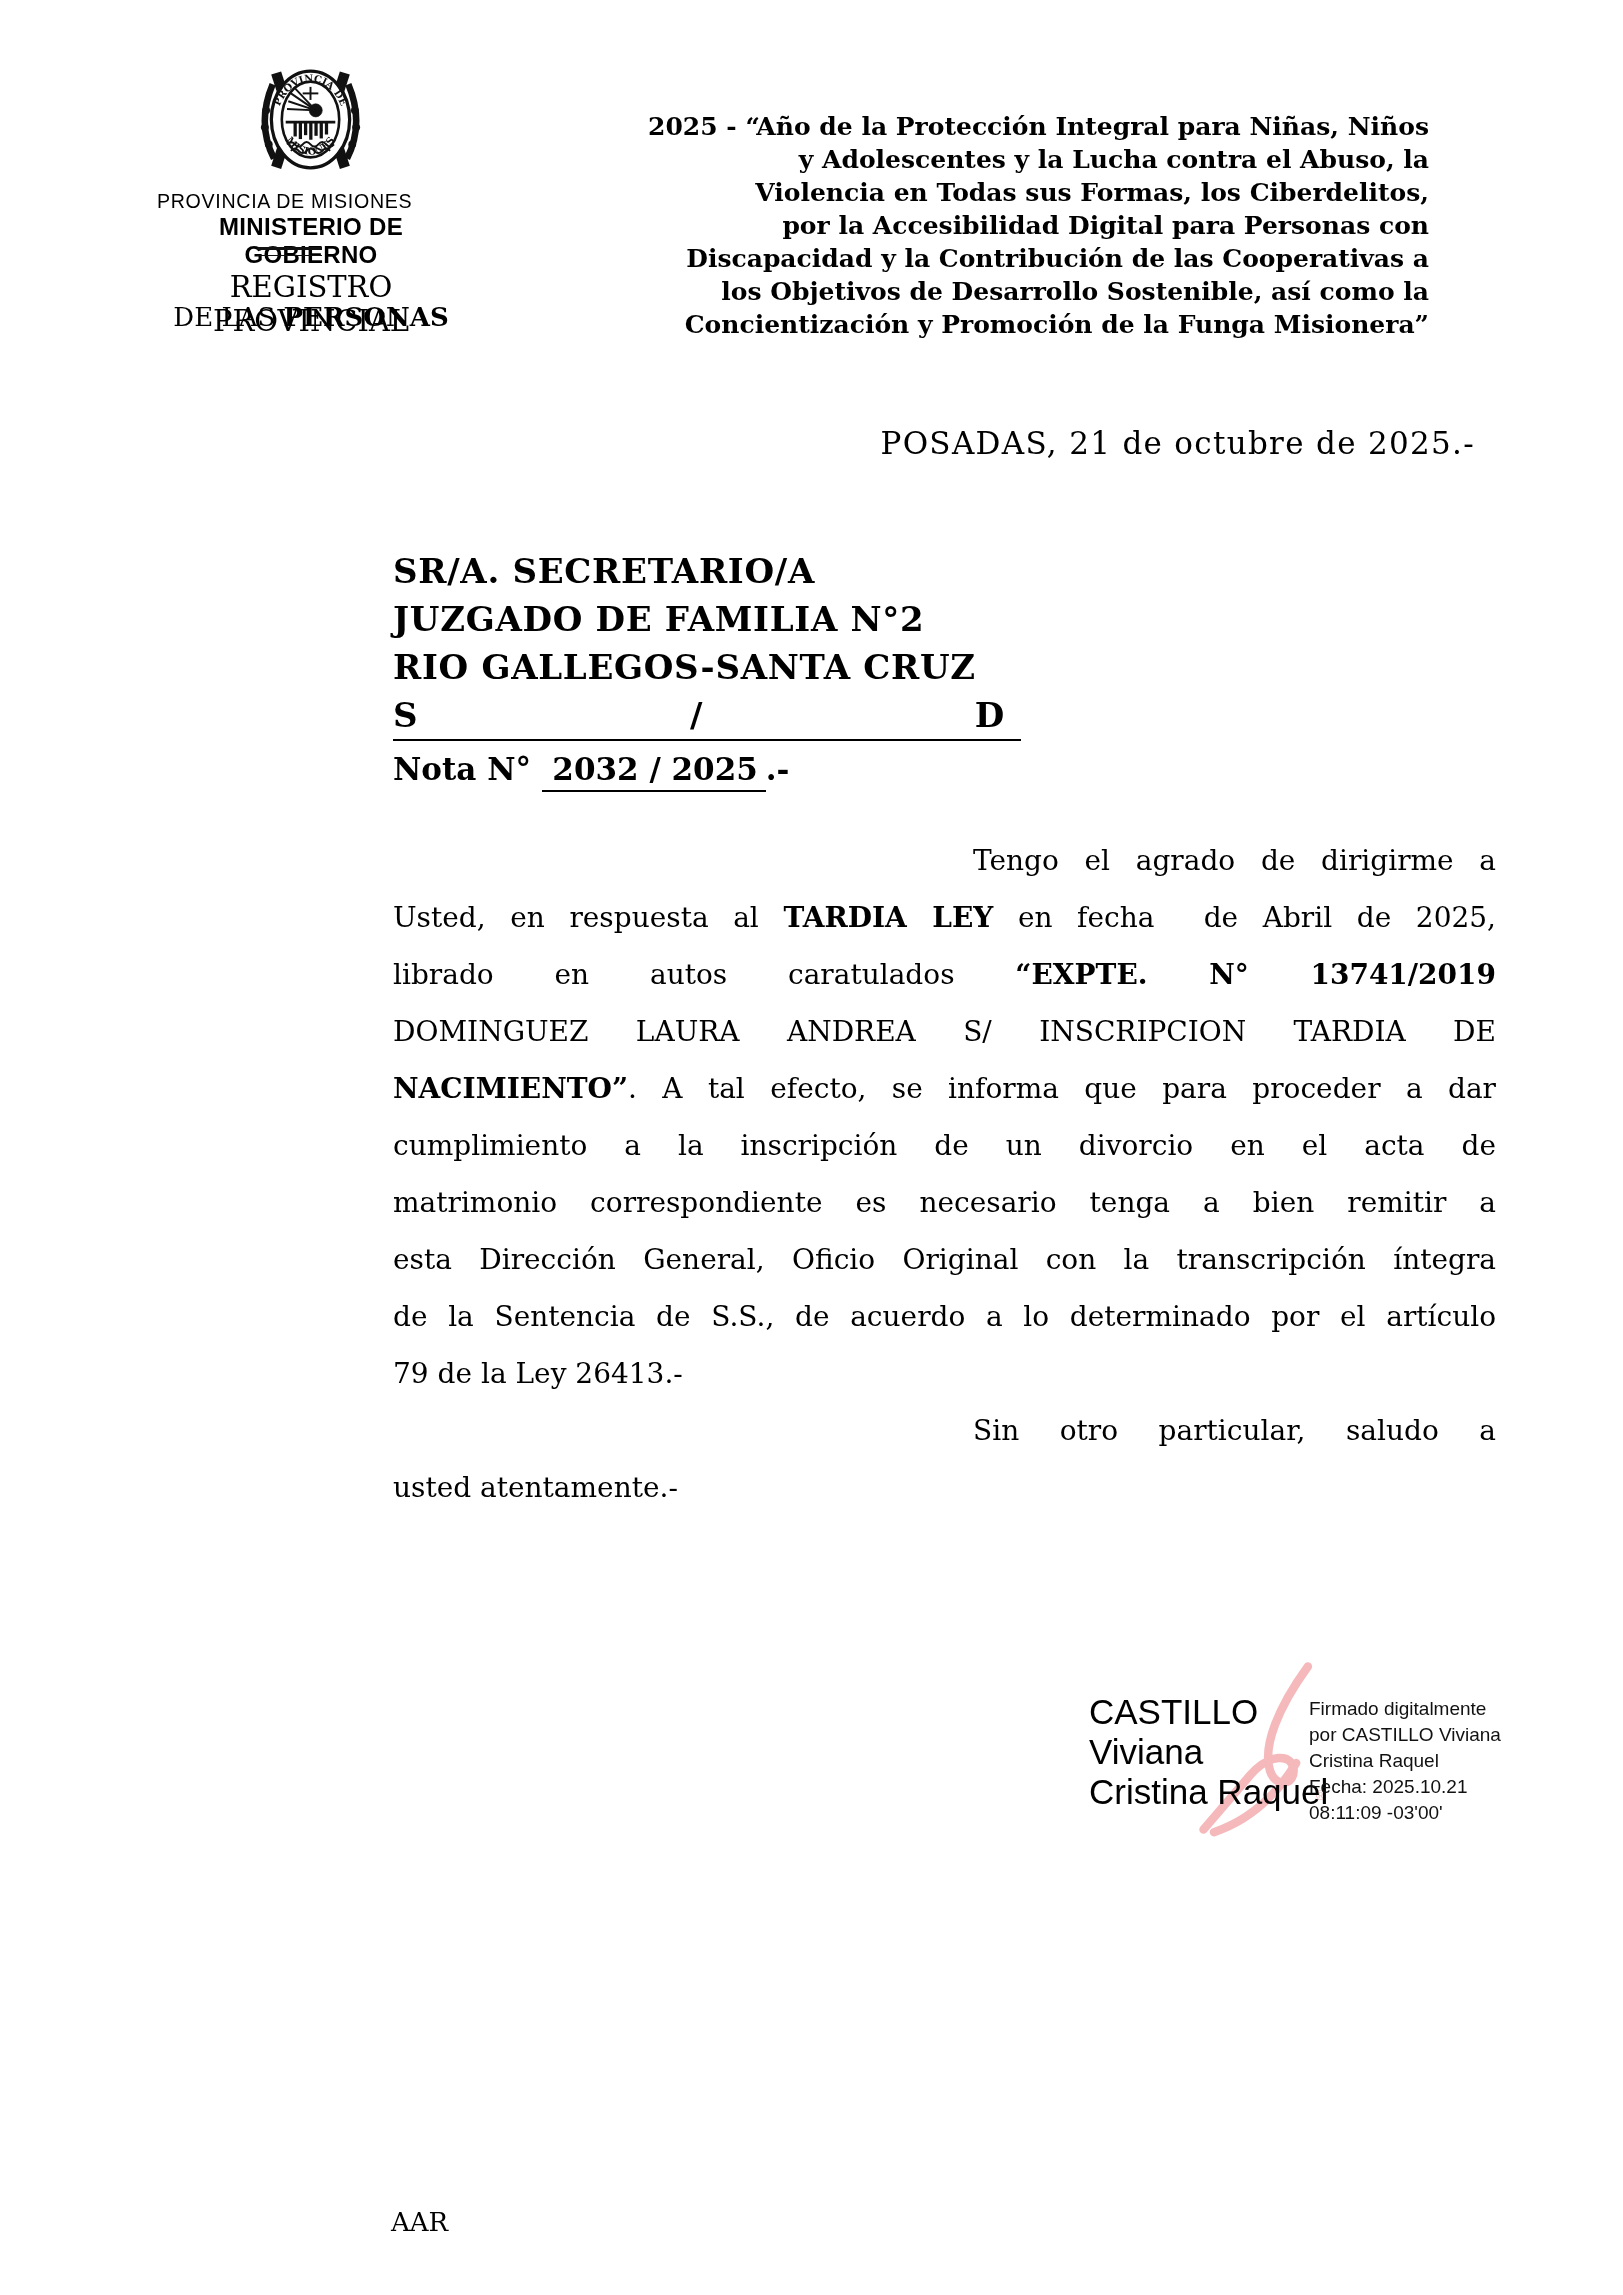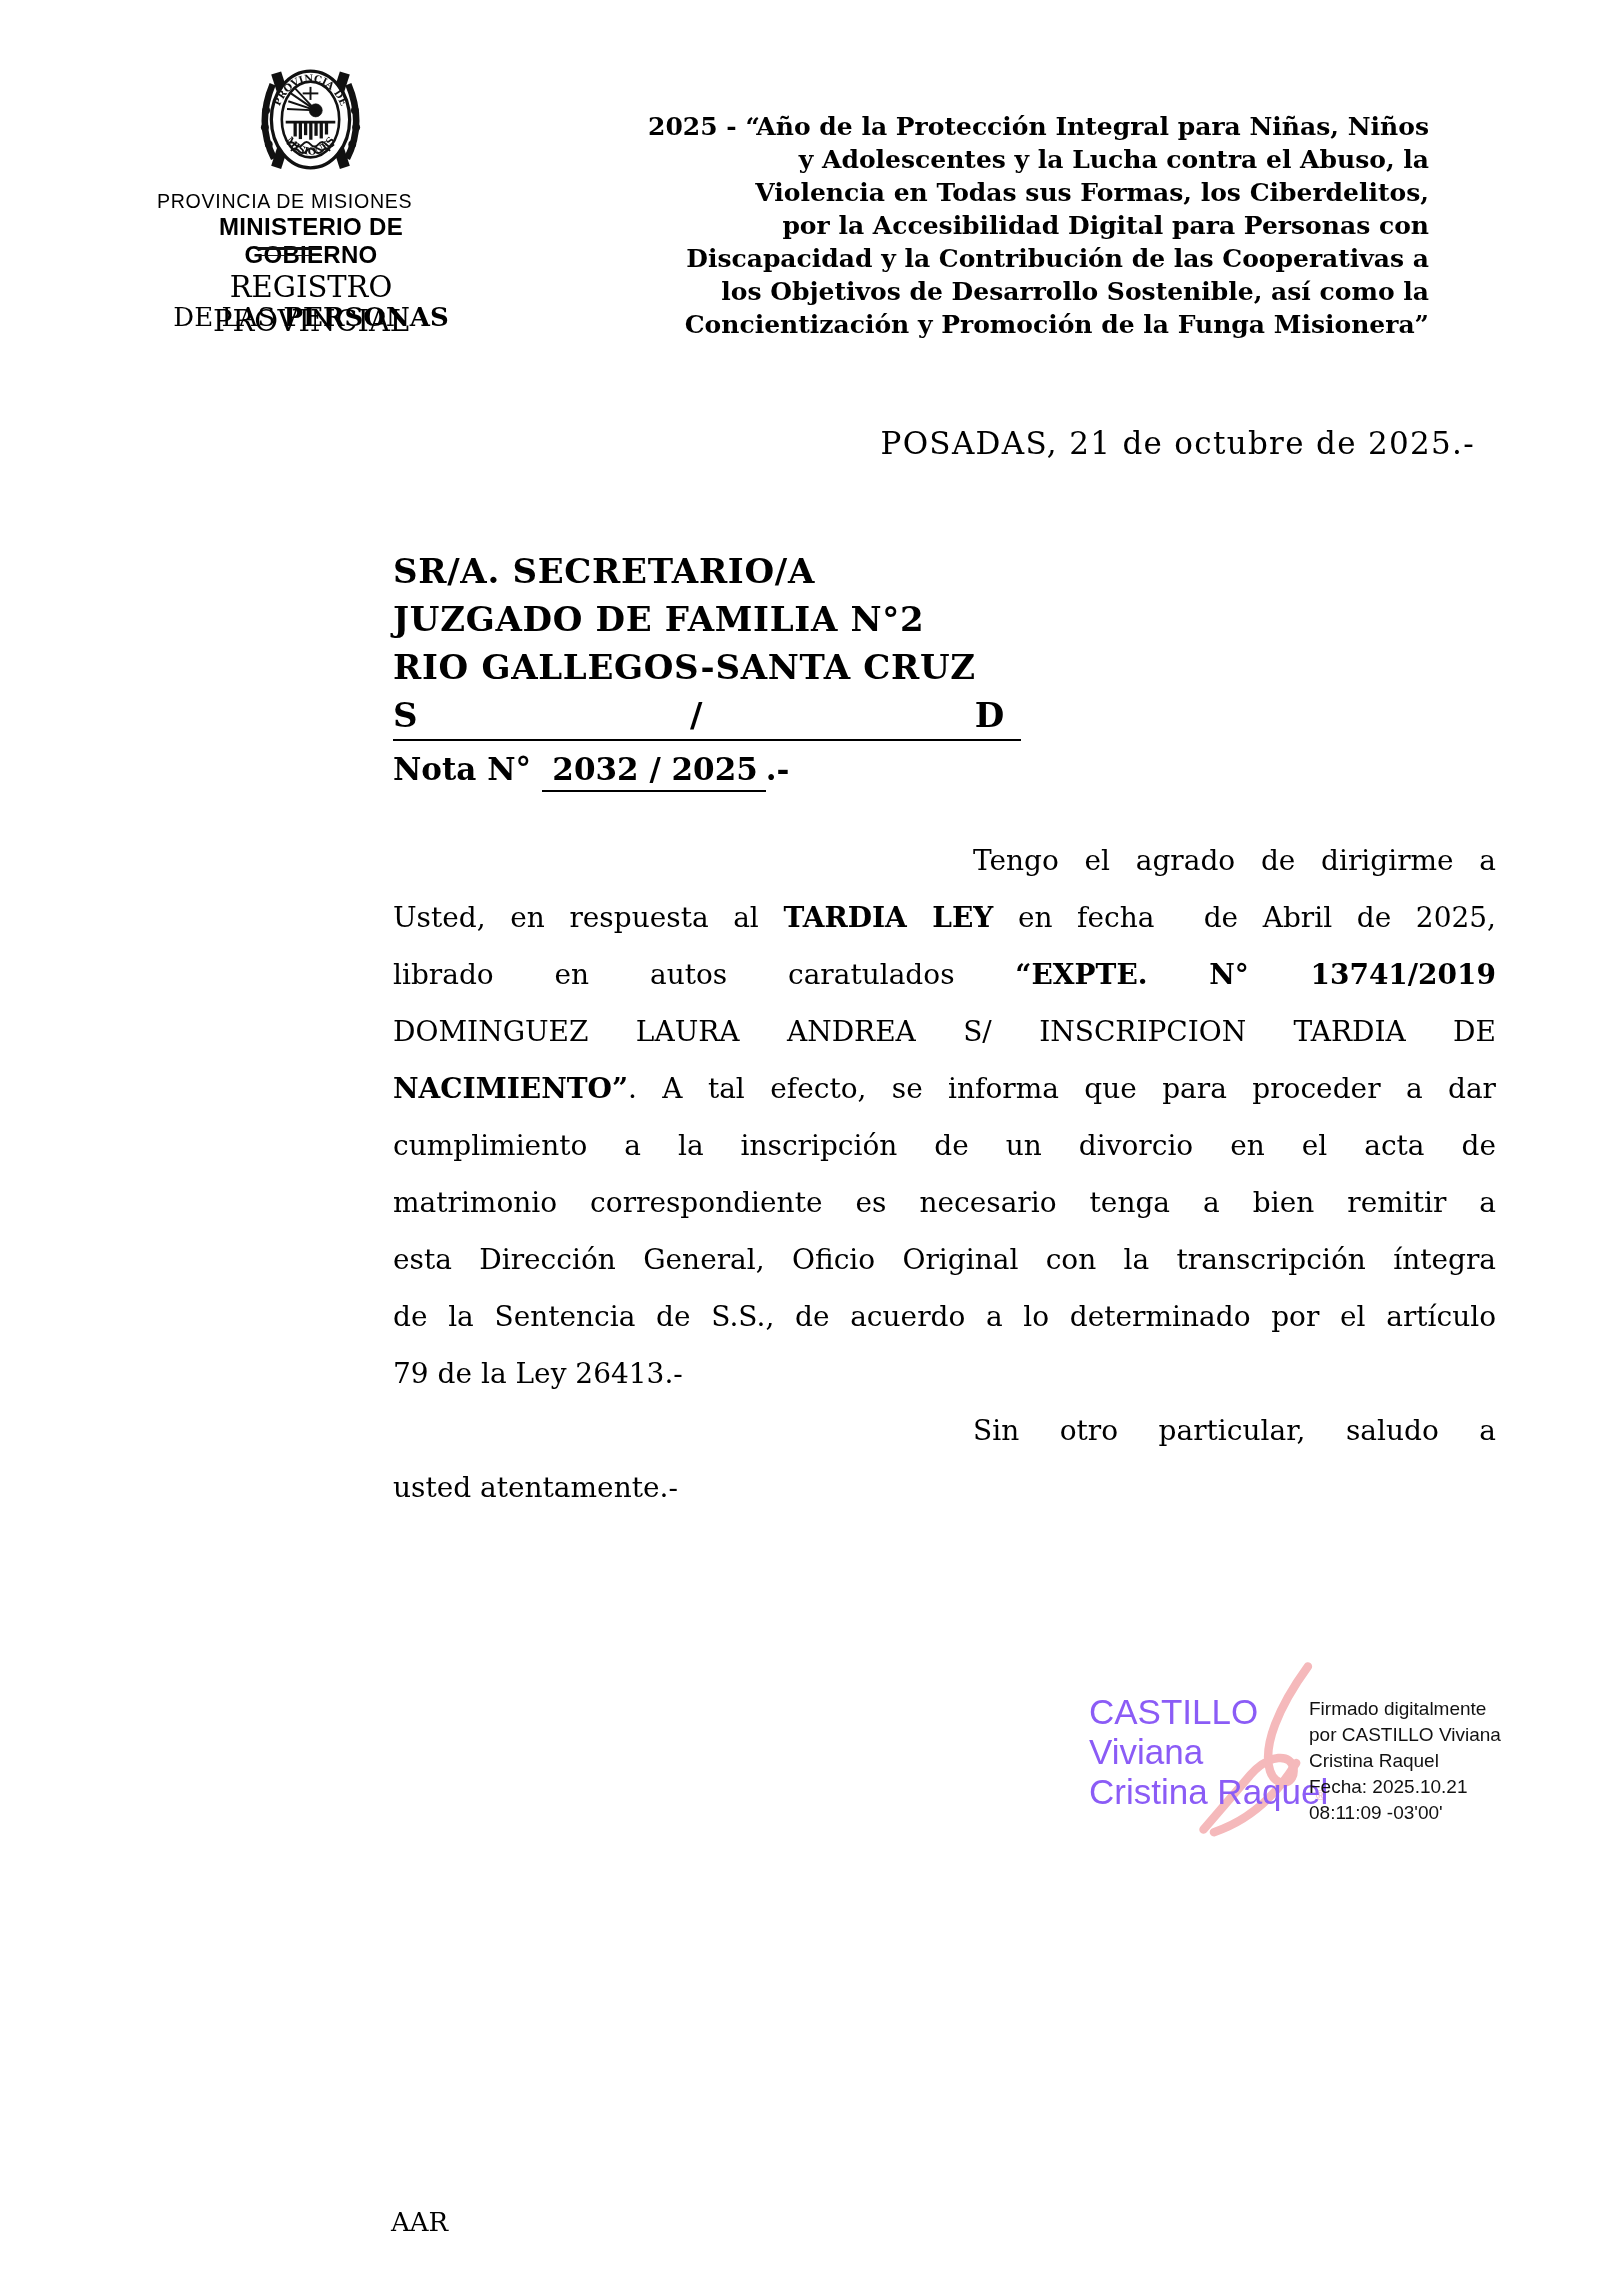--- a/index.html
+++ b/index.html
@@ -34,21 +34,21 @@
   .nota{position:absolute; left:393px; top:751px; font-weight:bold; font-size:31px; white-space:nowrap;}
   .nota .num{border-bottom:2.6px solid #000; padding:0 7.9px 2.6px 10.5px;}
   
   .body-text{position:absolute; left:393px; top:832px; width:1103px; font-size:28px;}
   .bline{line-height:57px; text-align:justify; text-align-last:justify;}
   .bline.first{padding-left:580px;}
   .bline.last{text-align:center; text-align-last:left;}
   .bline .b{font-weight:bold;}
   
   .sig-name{position:absolute; left:1089px; top:1692px;
-    font-family:"Liberation Sans", sans-serif; font-size:35px; line-height:40px; color:#8b5cf6;}
+    font-family:"Liberation Sans", sans-serif; font-size:35px; line-height:40px; color:#000000;}
   .sig-ribbon{position:absolute; left:1197px; top:1661px; width:137px; height:180px;}
   .ribbon-reg{fill:#f5b9bb; font-family:"Liberation Sans", sans-serif;}
   .sig-details{position:absolute; left:1309px; top:1696px; width:226px;
     font-family:"Liberation Sans", sans-serif; font-size:19px; line-height:26px; color:#111;}
   
   .footer-initials{position:absolute; left:391px; top:2207px; font-size:26px;}
 </style>
 </head>
 <body>
 

